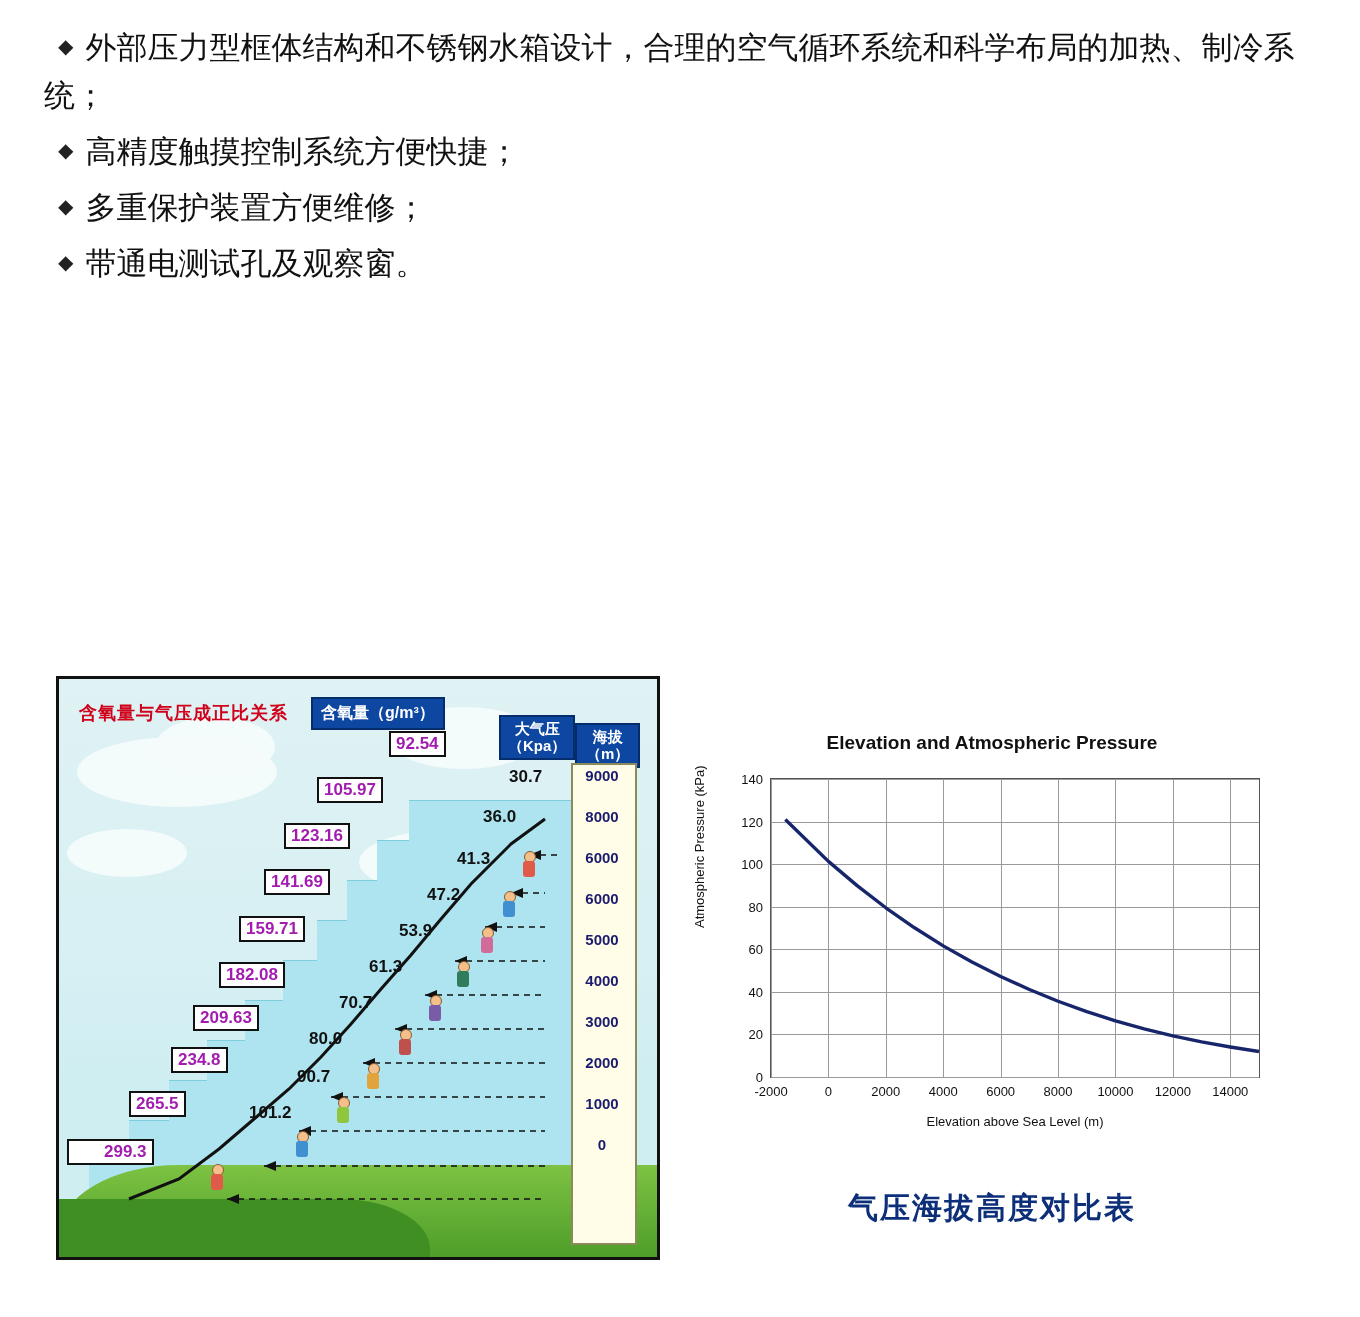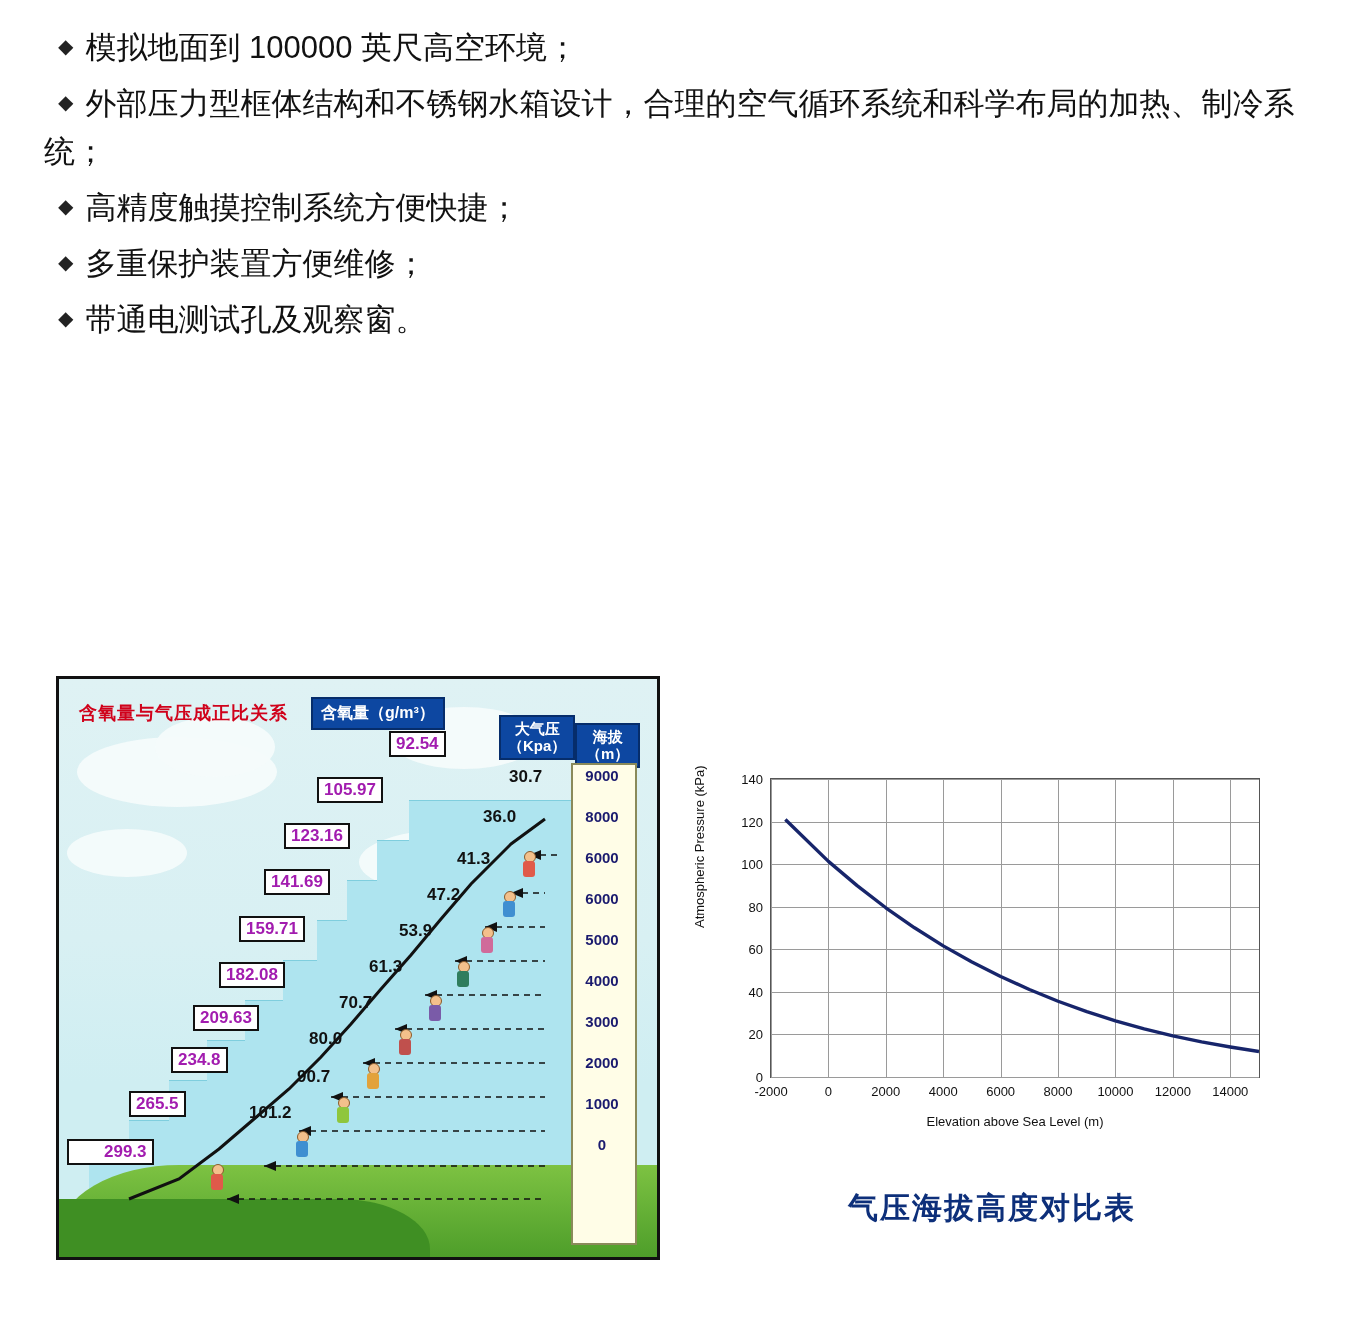--- a/index.html
+++ b/index.html
@@ -296,23 +296,20 @@
     font-weight: bold;
     color: #0d2f7a;
     letter-spacing: 2px;
   }
 </style>
 </head>
 <body>
 
 <div id="features">
 
-  <p class="feature-row">
-    <span class="bullet">◆</span><span class="feature-text">模拟地面到 100000 英尺高空环境；</span>
-  </p>
   <p class="feature-row">
     <span class="bullet">◆</span><span class="feature-text">外部压力型框体结构和不锈钢水箱设计，合理的空气循环系统和科学布局的加热、制冷系统；</span>
   </p>
   <p class="feature-row">
     <span class="bullet">◆</span><span class="feature-text">高精度触摸控制系统方便快捷；</span>
   </p>
   <p class="feature-row">
     <span class="bullet">◆</span><span class="feature-text">多重保护装置方便维修；</span>
   </p>
   <p class="feature-row">
@@ -457,20 +454,21 @@
     <div class="alt-label" style="left:516px; top:211px;">6000</div>
     <div class="alt-label" style="left:516px; top:252px;">5000</div>
     <div class="alt-label" style="left:516px; top:293px;">4000</div>
     <div class="alt-label" style="left:516px; top:334px;">3000</div>
     <div class="alt-label" style="left:516px; top:375px;">2000</div>
     <div class="alt-label" style="left:516px; top:416px;">1000</div>
     <div class="alt-label" style="left:516px; top:457px;">0</div>
   </div>
 
   <div id="pressure-figure">
+    <div id="chart-title">Elevation and Atmospheric Pressure</div>
 
     <div id="plot">
 
       <div class="gridline-h" style="top:0%;"></div>
       <div class="gridline-h" style="top:14.2857%;"></div>
       <div class="gridline-h" style="top:28.5714%;"></div>
       <div class="gridline-h" style="top:42.857%;"></div>
       <div class="gridline-h" style="top:57.142%;"></div>
       <div class="gridline-h" style="top:71.428%;"></div>
       <div class="gridline-h" style="top:85.714%;"></div>

